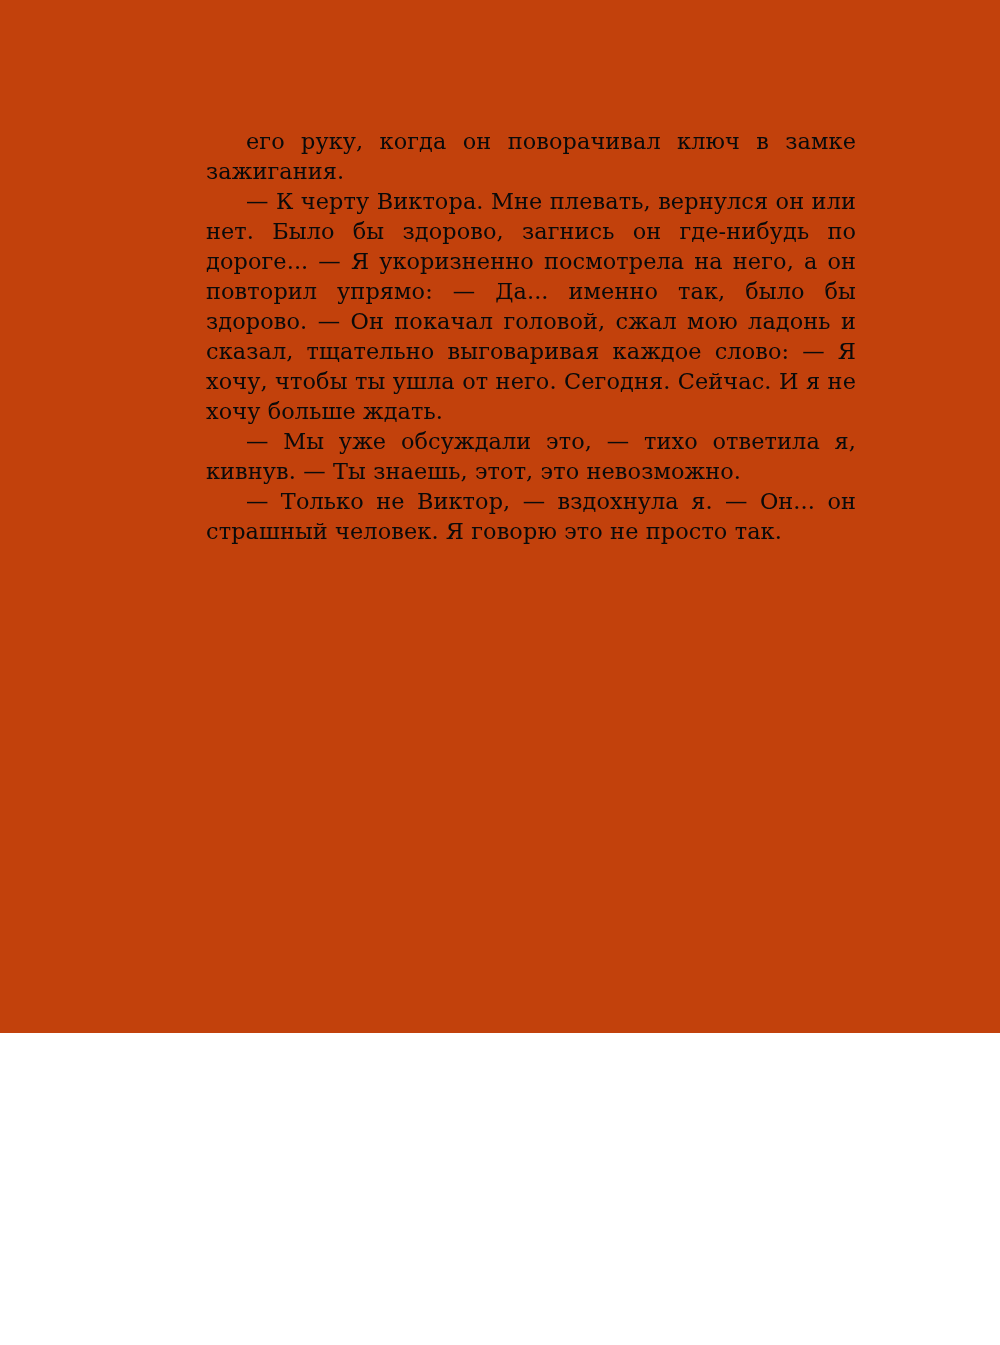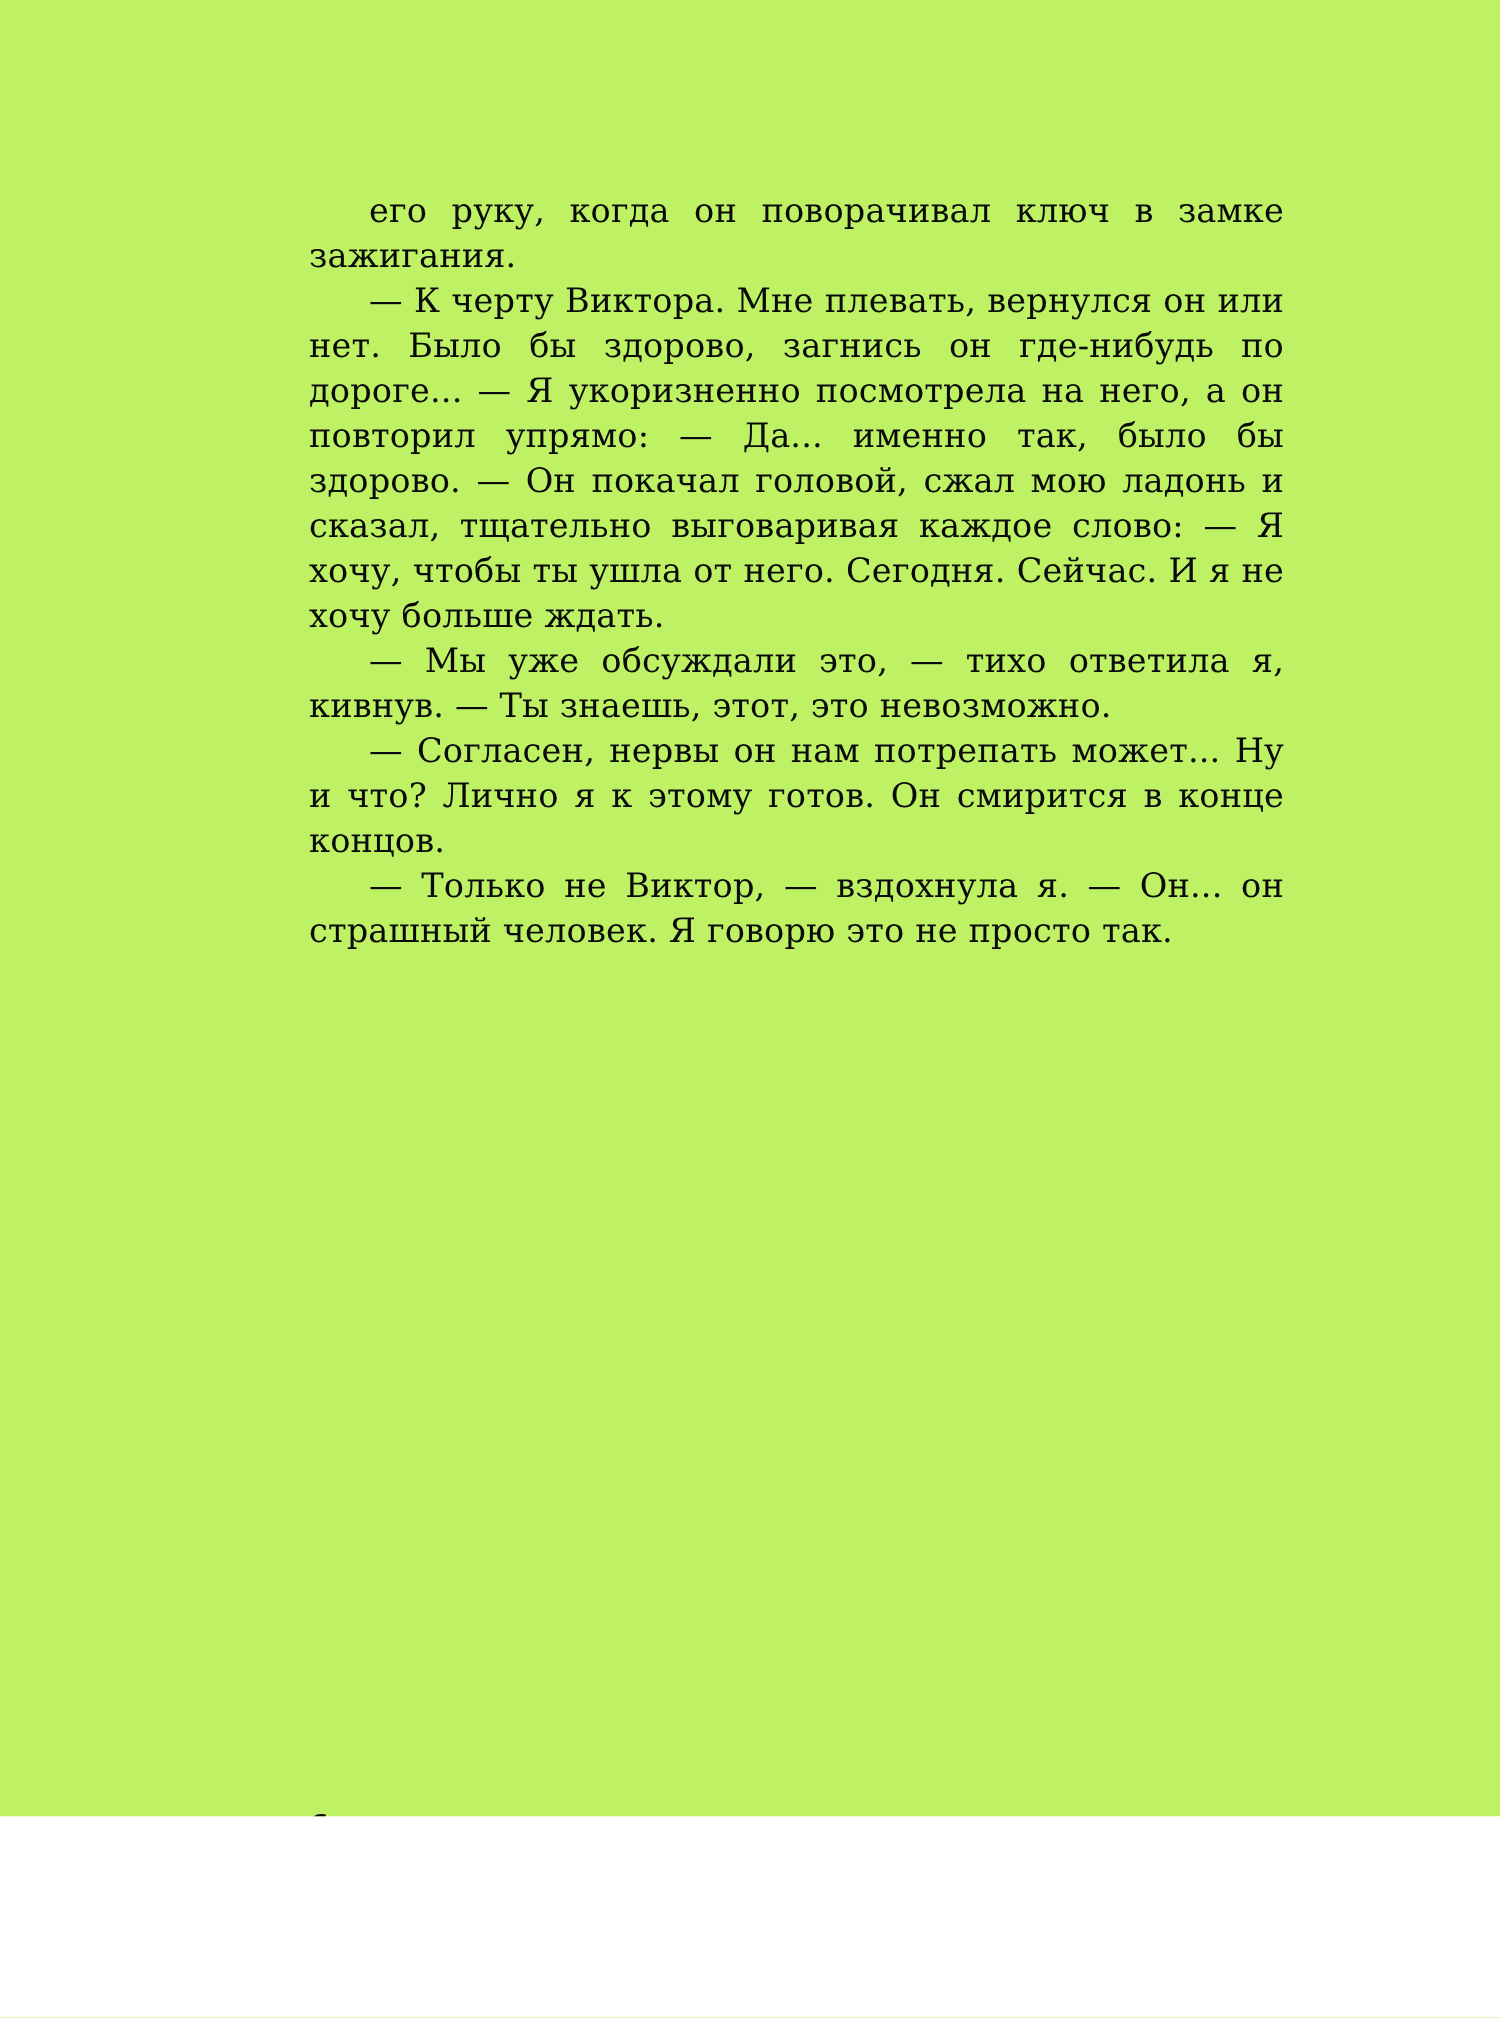--- a/index.html
+++ b/index.html
@@ -11,22 +11,22 @@
 
   body {
     font-family: "DejaVu Serif", "Liberation Serif", serif;
     color: #0a0a0a;
     -webkit-font-smoothing: antialiased;
   }
 
   .page {
     position: relative;
     width: 1000px;
-    height: 1211px;
-    background: #bef264;
+    height: 1033px;
+    background: #c2410c;
     overflow: hidden;
     box-sizing: border-box;
   }
 
   .text-block {
     position: absolute;
     left: 206px;
     top: 126px;
     width: 650px;
   }
@@ -59,19 +59,18 @@
 </style>
 </head>
 <body>
 
 <div class="page">
 
   <div class="text-block">
     <p class="para">его руку, когда он поворачивал ключ в замке зажигания.</p>
     <p class="para">— К черту Виктора. Мне плевать, вернулся он или нет. Было бы здорово, загнись он где-нибудь по дороге... — Я укоризненно посмотрела на него, а он повторил упрямо: — Да... именно так, было бы здорово. — Он покачал головой, сжал мою ладонь и сказал, тщательно выговаривая каждое слово: — Я хочу, чтобы ты ушла от него. Сегодня. Сейчас. И я не хочу больше ждать.</p>
     <p class="para">— Мы уже обсуждали это, — тихо ответила я, кивнув. — Ты знаешь, этот, это невозможно.</p>
-    <p class="para">— Согласен, нервы он нам потрепать может... Ну и что? Лично я к этому готов. Он смирится в конце концов.</p>
     <p class="para">— Только не Виктор, — вздохнула я. — Он... он страшный человек. Я говорю это не просто так.</p>
   </div>
 
   <div class="page-number">6</div>
 
 </div>
 
 </body></html>

